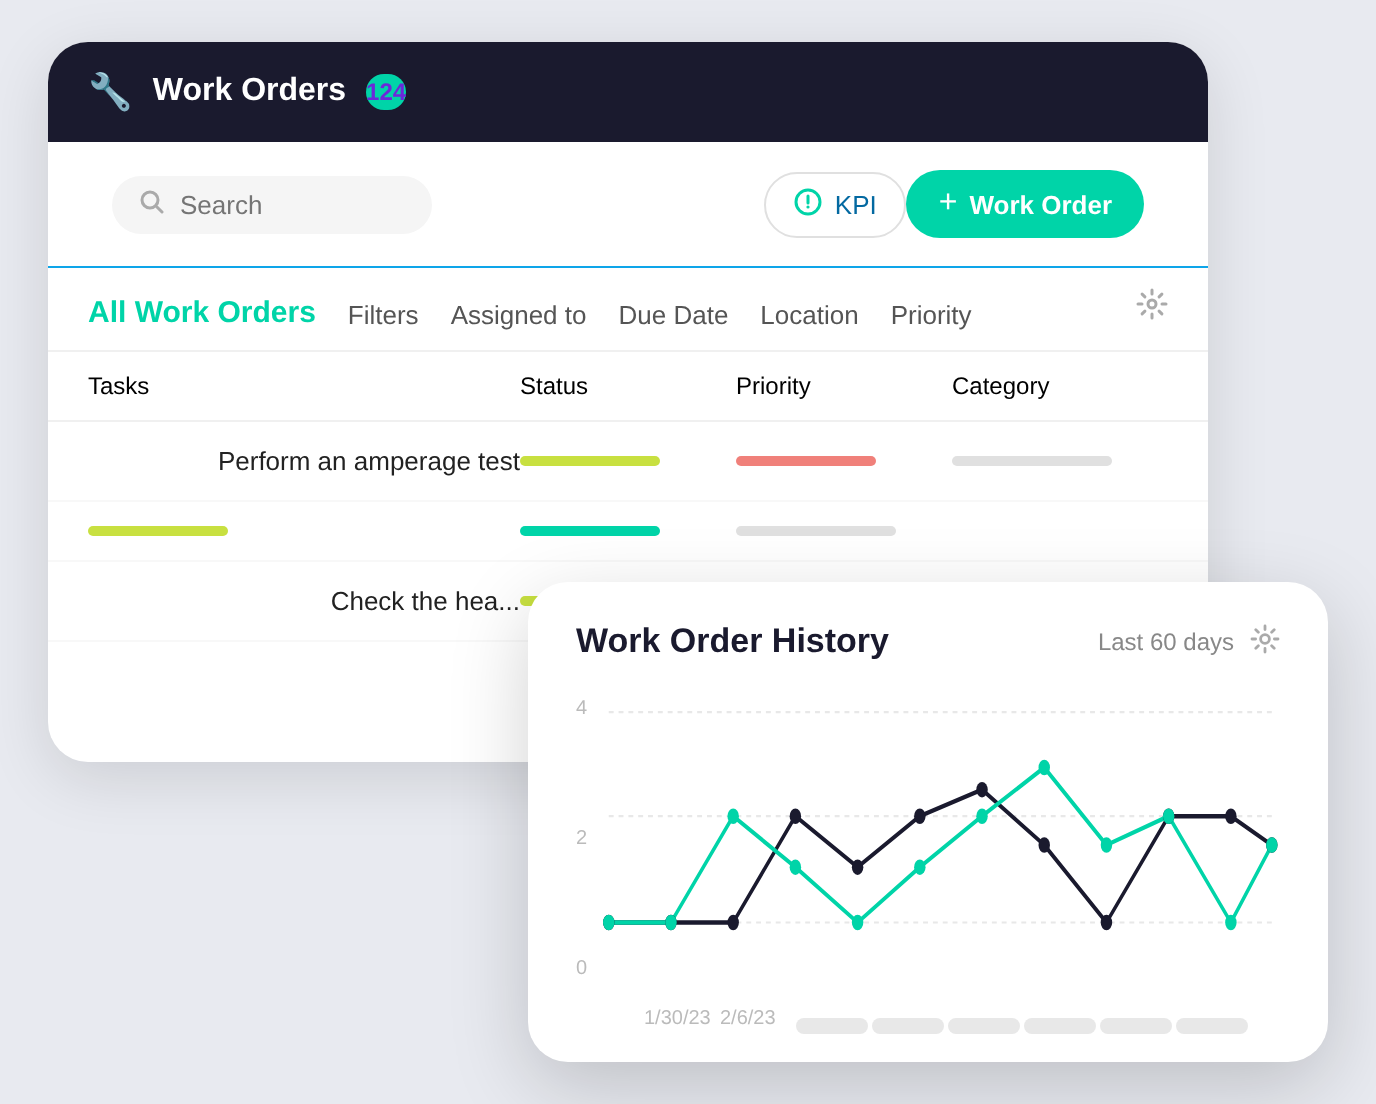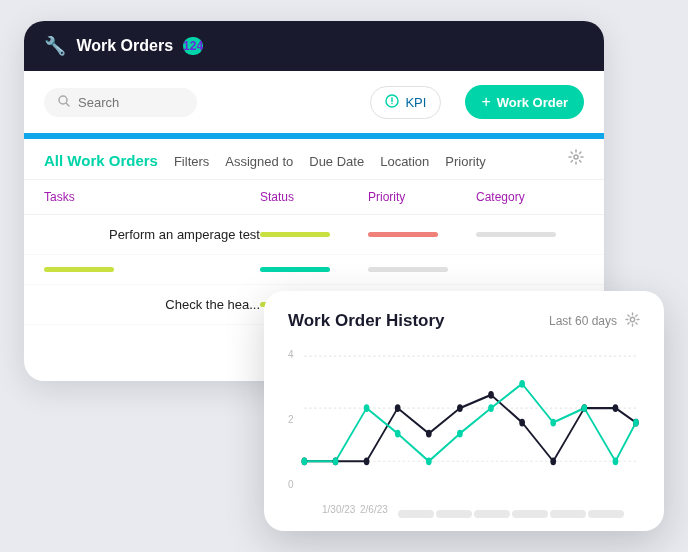--- a/index.html
+++ b/index.html
@@ -56,23 +56,23 @@
       border-radius: 12px;
       padding: 2px 0;
       font-size: 12px;
       font-weight: 700;
     }
 
     
     .toolbar {
       display: flex;
       align-items: center;
-      padding: 14px 20px;
-      gap: 24px;
-      border-bottom: 6px solid #0ea5e9;
+      padding: 14px 32px;
+      gap: 0;
+      border-bottom: 1px solid #0ea5e9;
     }
     .search-box {
       display: flex;
       align-items: center;
       background: #f5f5f5;
       border-radius: 20px;
       padding: 7px 14px;
       gap: 8px;
       flex: 1;
       max-width: 160px;
@@ -144,21 +144,21 @@
 
     
     .table-header {
       display: grid;
       grid-template-columns: 2fr 1fr 1fr 1fr;
       padding: 10px 20px;
       border-bottom: 1px solid #f0f0f0;
     }
     .col-head {
       font-size: 12px;
-      color: #a21caf;
+      color: #000000;
       font-weight: 500;
     }
 
     
     .table-row {
       display: grid;
       grid-template-columns: 2fr 1fr 1fr 1fr;
       padding: 12px 20px;
       border-bottom: 1px solid #f8f8f8;
       align-items: center;

